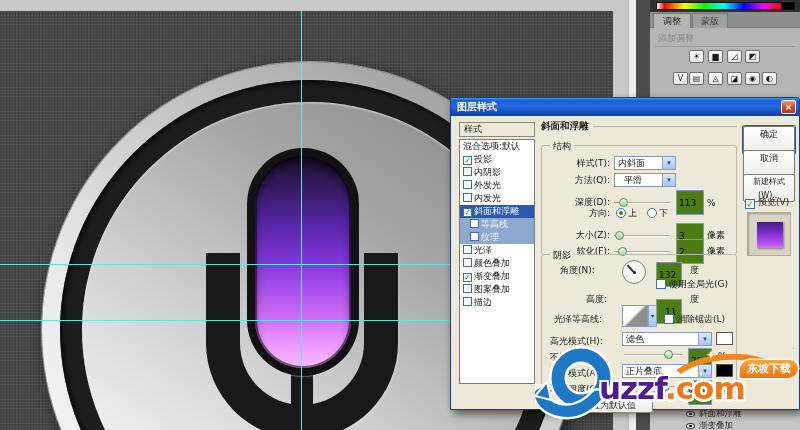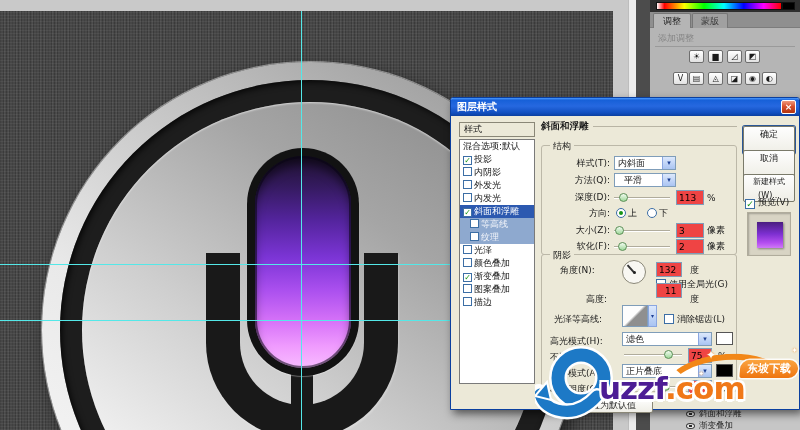--- a/index.html
+++ b/index.html
@@ -95,21 +95,21 @@
   .group .gtitle { position:absolute; top:-6px; left:8px; background:#ece9d8; padding:0 3px; font-size:9px; }
   #grp-structure { top:14px; height:110px;margin-top:11px; }
   #grp-shading { top:134px; height:138px; }
 
   .frow { position:absolute; display:flex; align-items:center; }
   .lbl { display:inline-block; text-align:right; }
   .xsel { display:inline-flex; align-items:center; height:14px; background:#fff; border:1px solid #7f9db9; }
   .xsel .val { padding:0 3px; flex:1; white-space:nowrap; }
   .xsel .arrow { width:13px; height:100%; background:linear-gradient(#dce8fc,#aac4f2); border-left:1px solid #8aa6e0;
     color:#1c3f94; font-size:7px; line-height:12px; text-align:center; }
-  .xinput { height:15px; background:#ef4444; border:1px solid #7f9db9; font-size:9px; padding:0 2px;
+  .xinput { height:25px; background:#4d7c0f; border:1px solid #7f9db9; font-size:9px; padding:0 2px;
     font-family:"DejaVu Sans",sans-serif; }
   .slider { position:relative; height:9px; }
   .slider .track { position:absolute; left:0; right:0; top:4px; height:2px; background:#b0ac9c; border-bottom:1px solid #fff; }
   .slider .thumb { position:absolute; top:0; width:9px; height:9px; border-radius:50%;
     background:linear-gradient(#f2fbf0,#9fd89a); border:1px solid #5a8f56; }
   .xcb { display:inline-block; width:10px; height:10px; background:#fff; border:1px solid #3c6ea5;
     font-size:9px; line-height:9px; color:#169416; text-align:center; margin-right:3px; vertical-align:-2px; }
   .xradio { display:inline-block; width:10px; height:10px; border-radius:50%; background:#fff; border:1px solid #3c6ea5;
     margin-right:2px; vertical-align:-2px; position:relative; }
   .xradio.on::after { content:""; position:absolute; left:2px; top:2px; width:4px; height:4px; border-radius:50%; background:#169416; }
@@ -295,21 +295,21 @@
         <span id="angle-dial">
             <span id="angle-needle"></span>
             <span id="angle-dot"></span>
           </span>
         <input class="xinput" style="position: absolute; left: 114px; top: 7px; width: 26px;" value="132">
         <span style="position:absolute; left:148px; top:9px;">度</span>
 
         <span style="position:absolute; left:114px; top:23px;"><span class="xcb"></span><span>使用全局光(G)</span></span>
 
         <span style="position:absolute; left:44px; top:38px;">高度:</span>
-        <input class="xinput" style="position: absolute; left: 114px; top: 28px; width: 26px; padding-left: 8px;" value="11">
+        <input class="xinput" style="position: absolute; left: 114px; top: 44px; width: 26px; padding-left: 8px;" value="11">
         <span style="position:absolute; left:148px; top:38px;">度</span>
 
         <span style="position:absolute; left:12px; top:58px;">光泽等高线:</span>
         <span id="contour-swatch"></span>
         <span id="contour-arrow">▾</span>
         <span style="position:absolute; left:122px; top:58px;"><span class="xcb"></span><span>消除锯齿(L)</span></span>
 
         <span style="position:absolute; left:8px; top:80px;">高光模式(H):</span>
         <span class="xsel" style="position:absolute; left:80px; top:77px; width:90px;">
           <span class="val">滤色</span>

